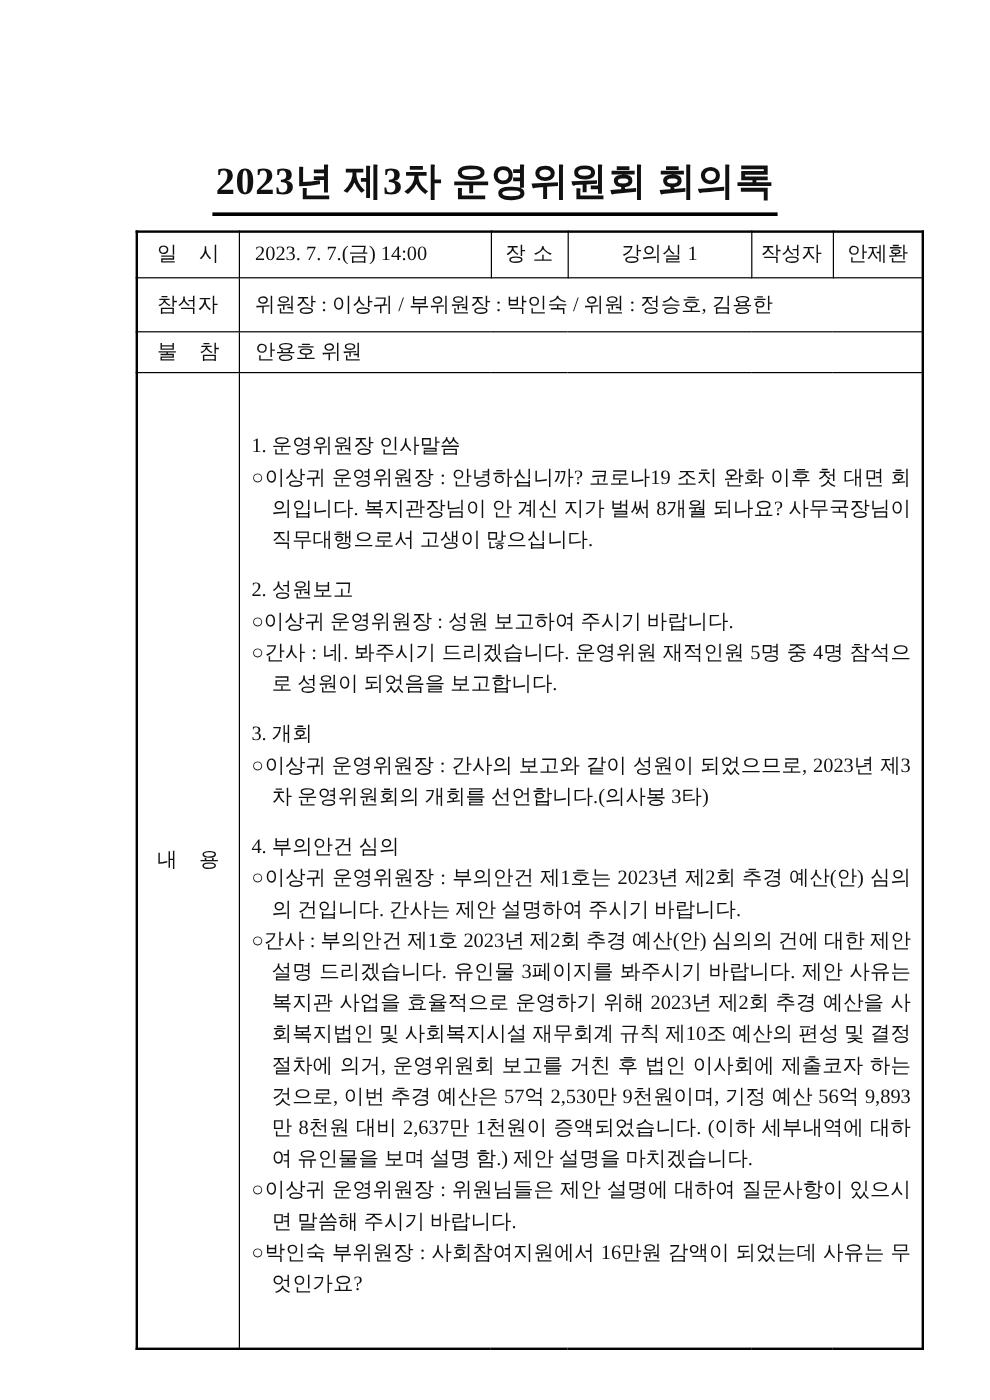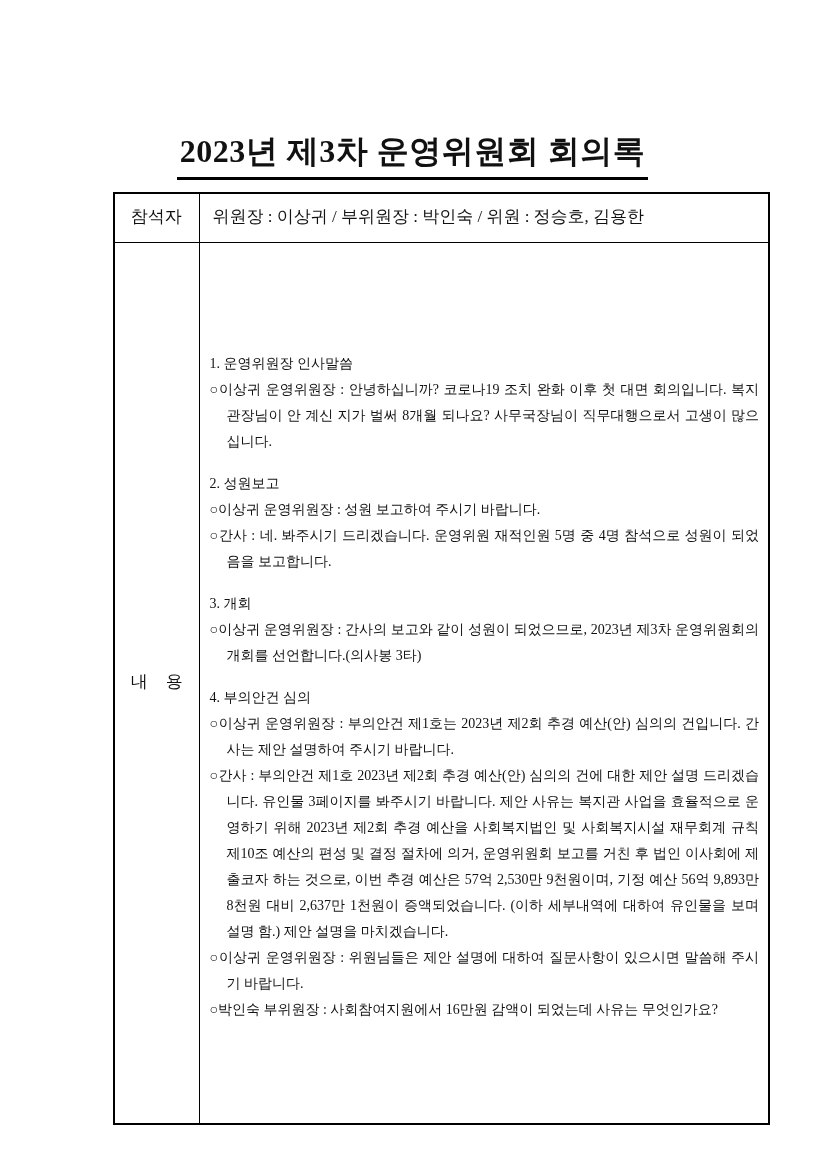--- a/index.html
+++ b/index.html
@@ -65,21 +65,21 @@
     white-space: nowrap;
   }
   .jlbl.narrow { width: 40px; }
   td.cell-value { text-align: left; padding: 2px 8px 2px 13px; }
   td.cell-center { text-align: center; padding: 2px 4px; }
   td.cell-content {
     vertical-align: top;
     padding: 8px 9px 0 10px;
   }
   .content-body {
-    font-size: 14px;
+    font-size: 17px;
     line-height: 26px;
   }
   .sec + .sec { margin-top: 16px; }
   .sec-heading { margin: 0; }
   .item {
     margin: 0;
     padding-left: 17px;
     text-indent: -17px;
     text-align: justify;
   }
@@ -96,23 +96,35 @@
   <table class="doc">
     <colgroup>
       <col style="width:85px">
         <col style="width:210px">
         <col style="width:64px">
       <col style="width:153px">
         <col style="width:68px">
         <col style="width:75px">
     </colgroup>
     <tbody>
+      <tr class="r1">
+        <td class="cell-label"><span class="jlbl">일 시</span></td>
+        <td class="cell-value">2023. 7. 7.(금) 14:00</td>
+        <td class="cell-label"><span class="jlbl narrow">장 소</span></td>
+        <td class="cell-center">강의실 1</td>
+        <td class="cell-label"><span class="jlbl">작성자</span></td>
+        <td class="cell-center">안제환</td>
+      </tr>
       <tr class="r2">
         <td class="cell-label"><span class="jlbl">참석자</span></td>
         <td class="cell-value" colspan="5">위원장 : 이상귀 / 부위원장 : 박인숙 / 위원 : 정승호, 김용한</td>
+      </tr>
+      <tr class="r3">
+        <td class="cell-label"><span class="jlbl">불 참</span></td>
+        <td class="cell-value" colspan="5">안용호 위원</td>
       </tr>
       <tr class="r6">
         <td class="cell-label"><span class="jlbl">내 용</span></td>
         <td class="cell-content" colspan="5">
           <div class="content-body">
 
             <section class="sec">
               <p class="sec-heading">1. 운영위원장 인사말씀</p>
               <p class="item"><span>○</span><span>이상귀 운영위원장 : 안녕하십니까? 코로나19 조치 완화 이후 첫 대면 회의입니다. 복지관장님이 안 계신 지가 벌써 8개월 되나요? 사무국장님이 직무대행으로서 고생이 많으십니다.</span></p>
             </section>

